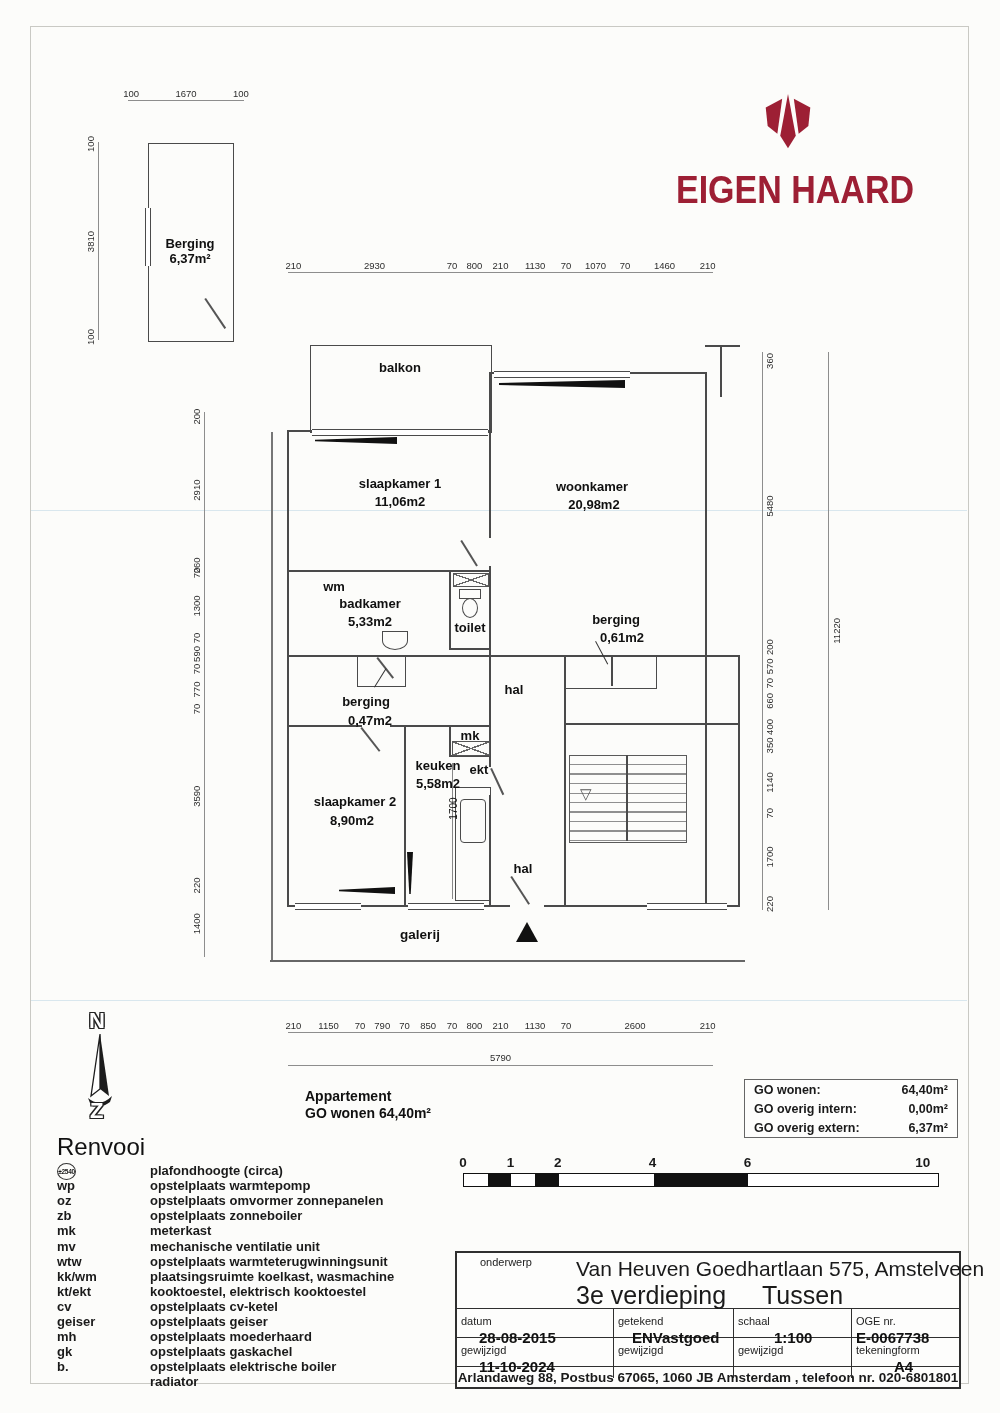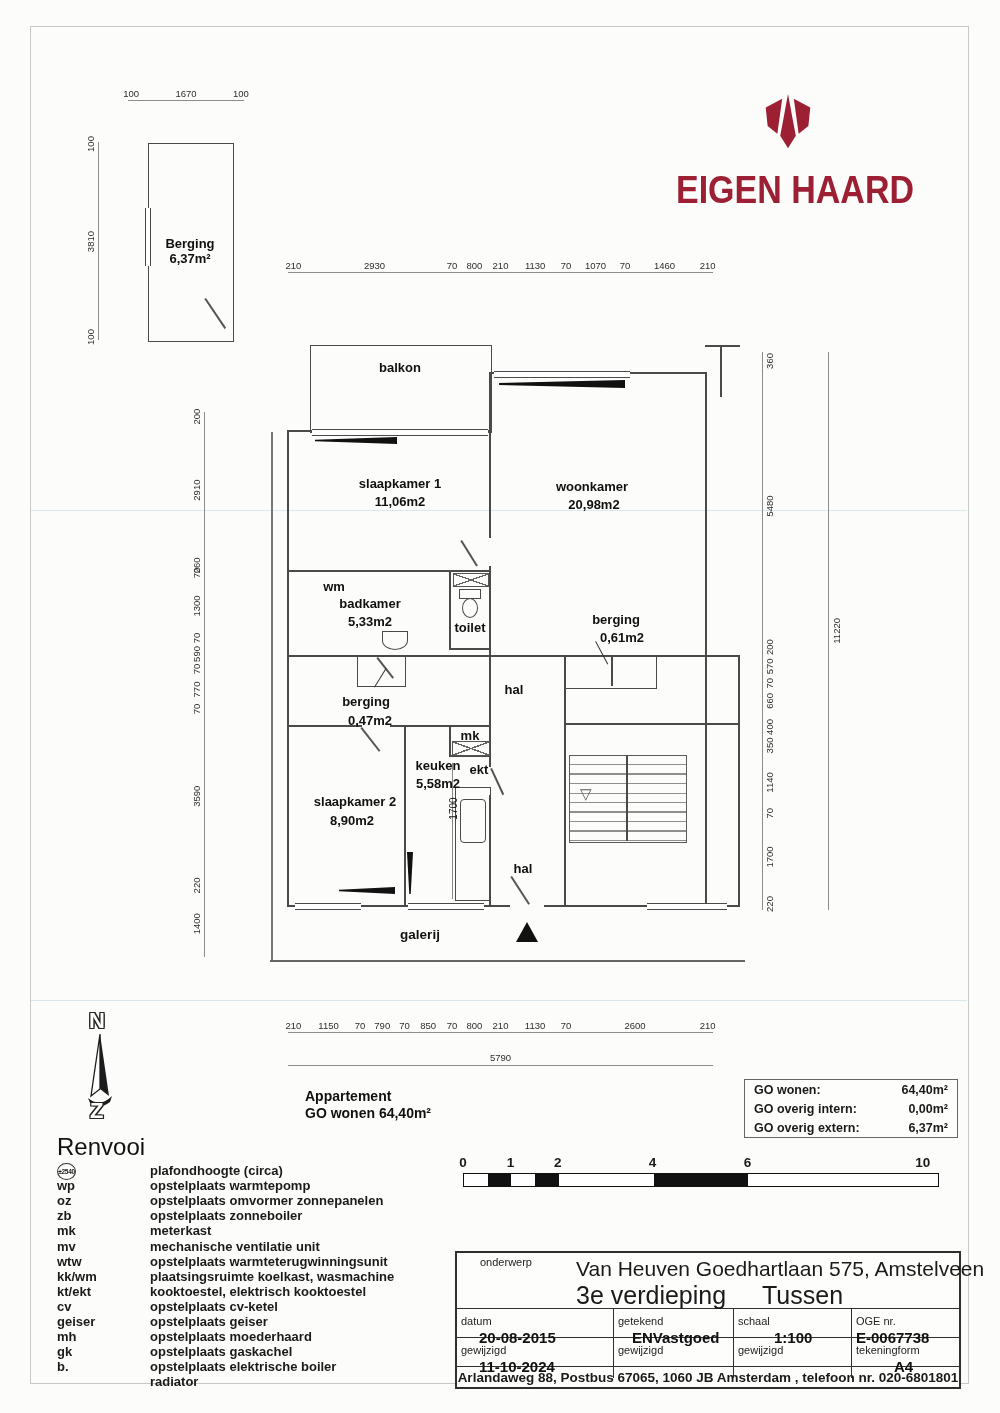--- a/index.html
+++ b/index.html
@@ -377,21 +377,21 @@
   <div class="tblock" style="left:455px;top:1251px;width:502px;height:134px;">
     <div style="position:relative;height:55px;margin-left:17px;">
       <span class="tb-label" style="position:absolute;left:6px;top:3px;">onderwerp</span>
       <span style="position:absolute;left:102px;top:4px;font-size:21px;white-space:nowrap;">Van Heuven Goedhartlaan 575, Amstelveen</span>
       <span style="position:absolute;left:102px;top:28px;font-size:25px;">3e verdieping</span>
       <span style="position:absolute;left:288px;top:28px;font-size:25px;">Tussen</span>
     </div>
     <div class="tb-grid" style="height:28px;">
       <div class="tb-cell">
         <span class="tb-label">datum</span><br>
-        <span class="tb-value" style="margin-left:18px;">20-08-2015</span>
+        <span class="tb-value" style="margin-left:18px;">28-08-2015</span>
       </div>
       <div class="tb-cell">
         <span class="tb-label">getekend</span><br>
         <span class="tb-value" style="margin-left:14px;">ENVastgoed</span>
       </div>
       <div class="tb-cell">
         <span class="tb-label">schaal</span><br>
         <span class="tb-value" style="margin-left:36px;">1:100</span>
       </div>
       <div class="tb-cell">

